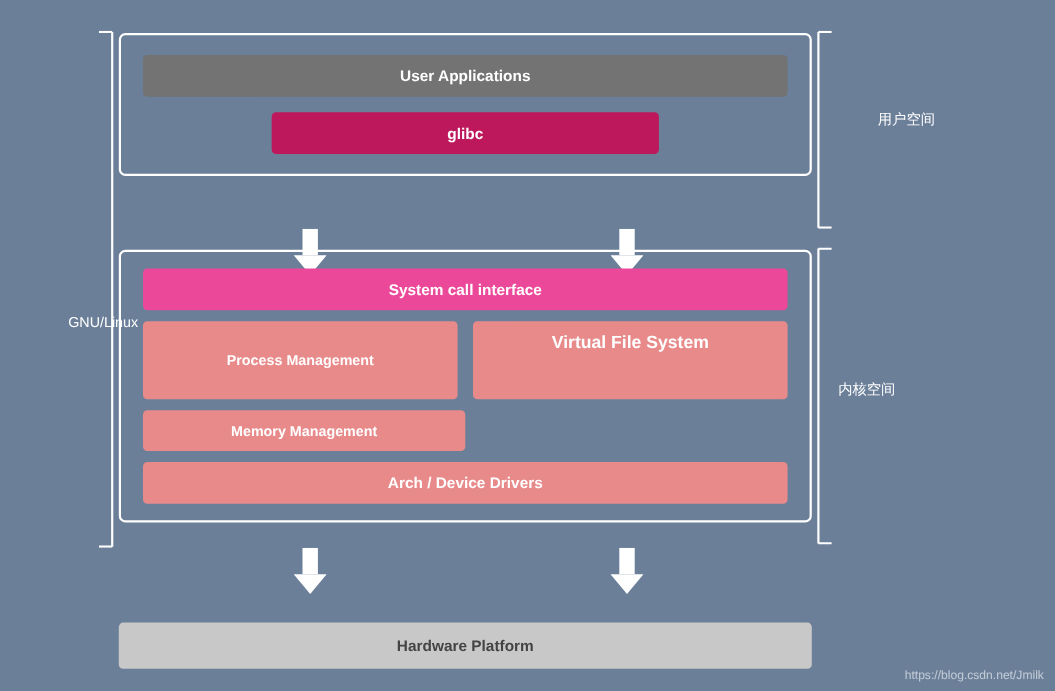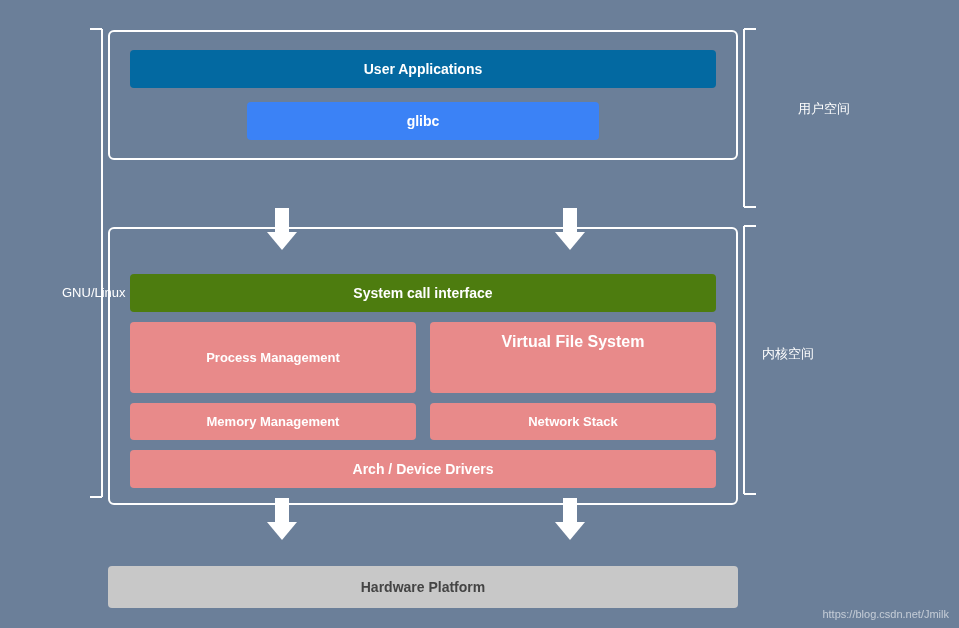--- a/index.html
+++ b/index.html
@@ -55,47 +55,46 @@
 
   <svg class="bracket-svg" style="left:742px; top:225px;" width="16" height="270">
     <line x1="2" y1="1" x2="2" y2="269" stroke="white" stroke-width="2"></line>
     <line x1="2" y1="1" x2="14" y2="1" stroke="white" stroke-width="2"></line>
     <line x1="2" y1="269" x2="14" y2="269" stroke="white" stroke-width="2"></line>
   </svg>
   <span class="label-side" style="left:762px; top:345px;">内核空间</span>
 
   <div style="position:absolute; left:108px; top:30px; width:630px; border:2px solid white; border-radius:6px; padding:18px 20px; display:flex; flex-direction:column; align-items:center; gap:14px;">
 
-    <div style="background-color:#0369a1; color:white; font-weight:bold; font-size:14px; padding:11px 0; width:100%; text-align:center; border-radius:4px;">User Applications</div>
+    <div style="background-color:#737373; color:white; font-weight:bold; font-size:14px; padding:11px 0; width:100%; text-align:center; border-radius:4px;">User Applications</div>
 
-    <div style="background-color:#3b82f6; color:white; font-weight:bold; font-size:14px; padding:11px 0; width:60%; text-align:center; border-radius:4px;">glibc</div>
+    <div style="background-color:#be185d; color:white; font-weight:bold; font-size:14px; padding:11px 0; width:60%; text-align:center; border-radius:4px;">glibc</div>
   </div>
 
   <svg style="position:absolute; left:267px; top:208px;" width="30" height="42">
     <rect x="8" y="0" width="14" height="24" fill="white"></rect>
     <polygon points="0,24 30,24 15,42" fill="white"></polygon>
   </svg>
 
   <svg style="position:absolute; left:555px; top:208px;" width="30" height="42">
     <rect x="8" y="0" width="14" height="24" fill="white"></rect>
     <polygon points="0,24 30,24 15,42" fill="white"></polygon>
   </svg>
 
   <div style="position:absolute; left:108px; top:227px; width:630px; border:2px solid white; border-radius:6px; padding:15px 20px; display:flex; flex-direction:column; align-items:center; gap:10px;">
 
-    <div style="background-color:#4d7c0f; color:white; font-weight:bold; font-size:14px; padding:11px 11px; width:100%; text-align:center; border-radius:4px;margin-top:30px;">System call interface</div>
+    <div style="background-color:#ec4899; color:white; font-weight:bold; font-size:14px; padding:11px 11px; width:100%; text-align:center; border-radius:4px;">System call interface</div>
 
     <div style="display:flex; gap:14px; width:100%;">
       <div style="background-color:#e88a8a; color:white; font-weight:bold; font-size:13px; padding:28px 0; width:50%; text-align:center; border-radius:4px;">Process Management</div>
       <div style="background-color:#e88a8a; color:white; font-weight:bold; font-size:16px; padding:11px 0; width:50%; text-align:center; border-radius:4px;">Virtual File System</div>
     </div>
 
     <div style="display:flex; gap:14px; width:100%;justify-content:space-between;">
       <div style="background-color:#e88a8a; color:white; font-weight:bold; font-size:13px; padding:11px 0; width:50%; text-align:center; border-radius:4px;">Memory Management</div>
-      <div style="background-color:#e88a8a; color:white; font-weight:bold; font-size:13px; padding:11px 0; width:50%; text-align:center; border-radius:4px;">Network Stack</div>
     </div>
 
     <div style="background-color:#e88a8a; color:white; font-weight:bold; font-size:14px; padding:11px 0; width:100%; text-align:center; border-radius:4px;">Arch / Device Drivers</div>
   </div>
 
   <svg style="position:absolute; left:267px; top:498px;" width="30" height="42">
     <rect x="8" y="0" width="14" height="24" fill="white"></rect>
     <polygon points="0,24 30,24 15,42" fill="white"></polygon>
   </svg>
 

